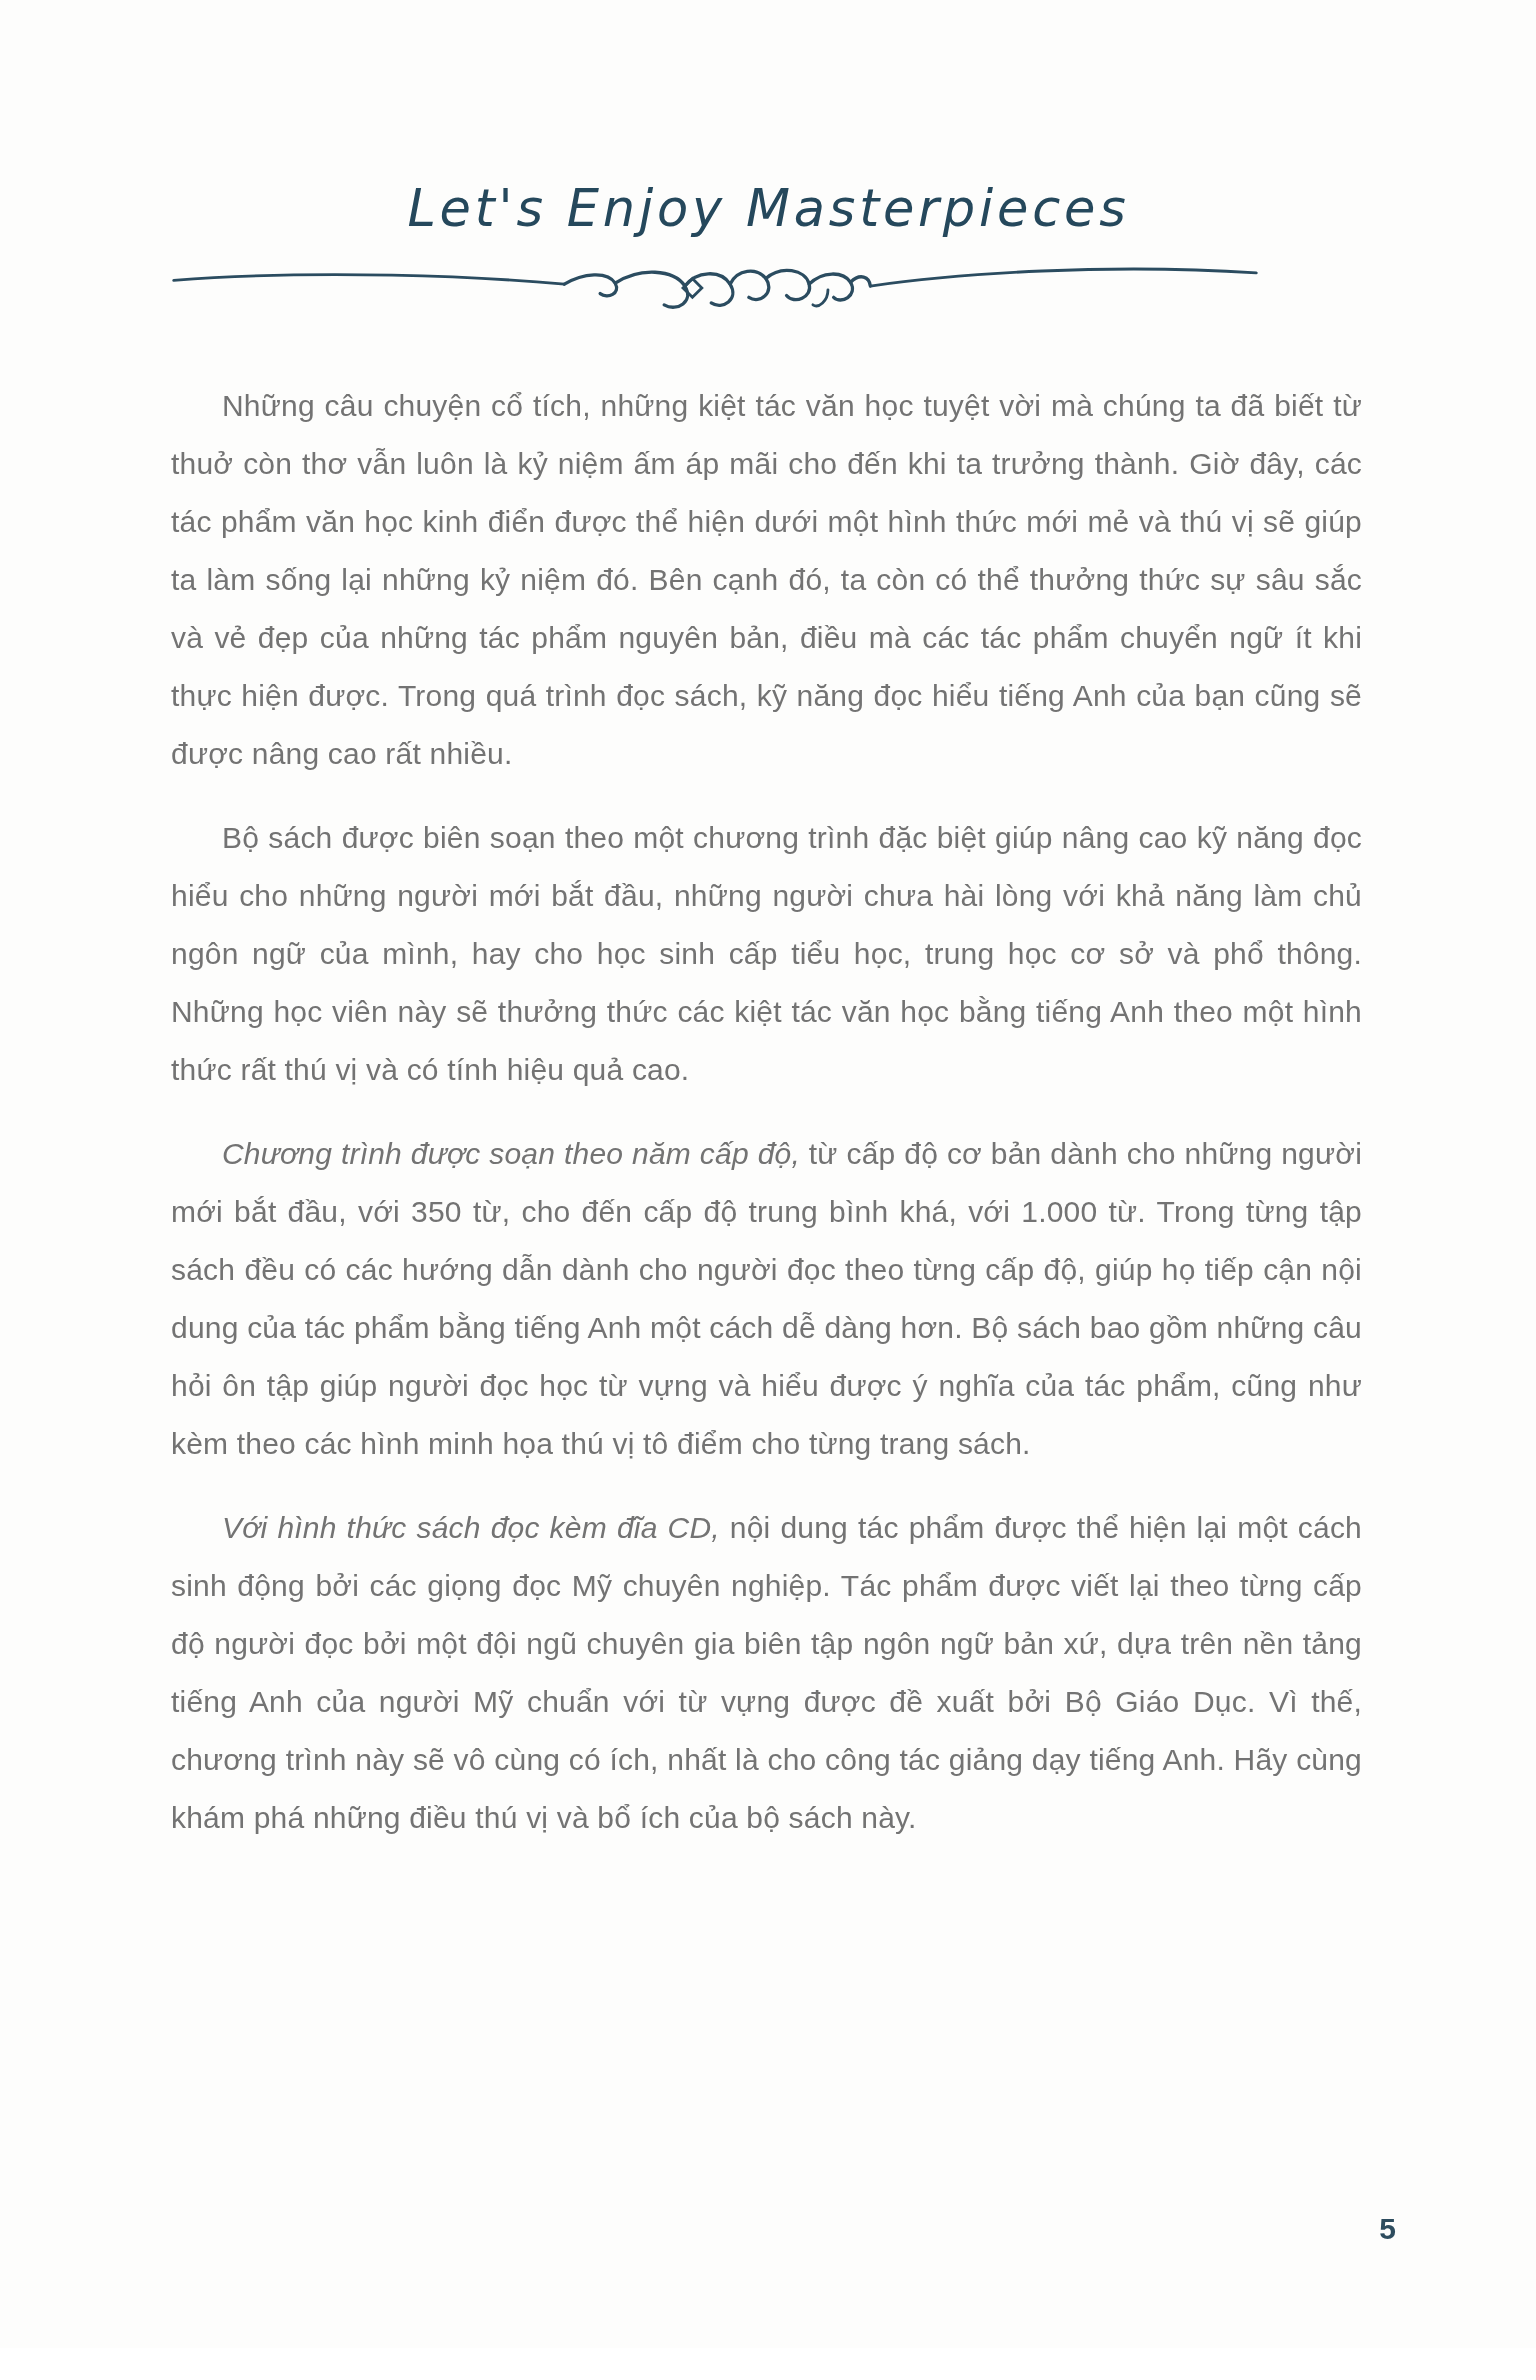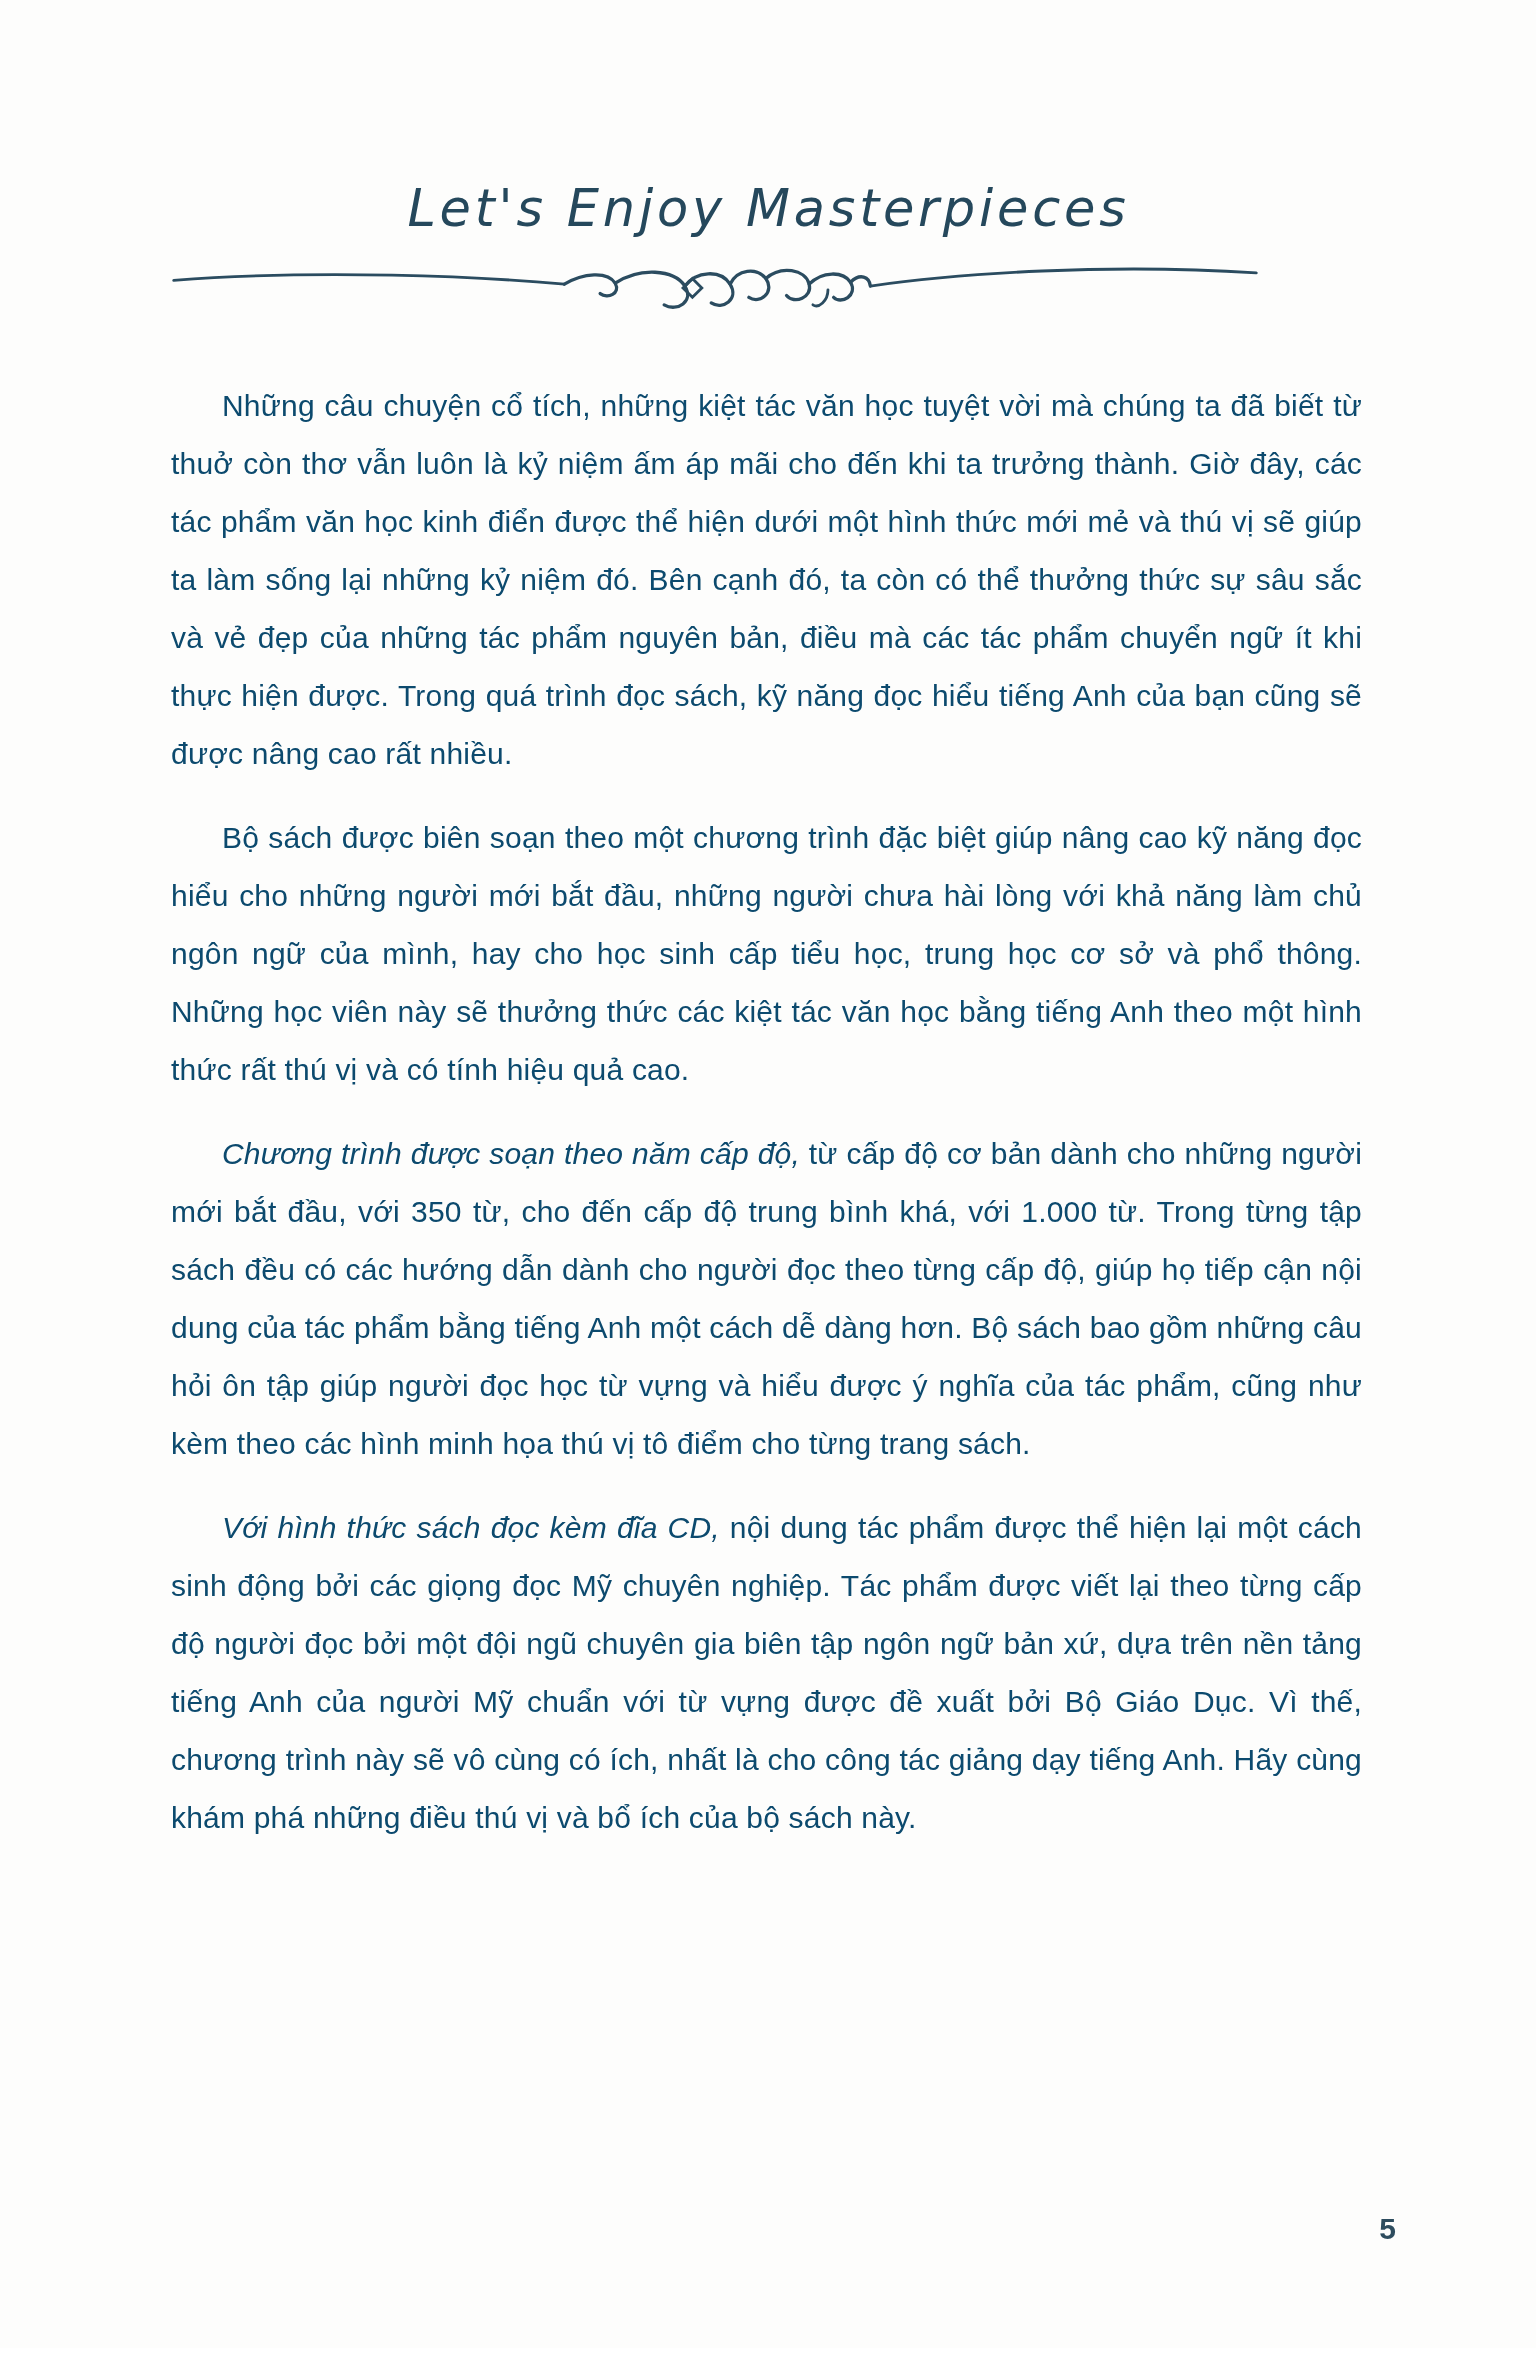--- a/index.html
+++ b/index.html
@@ -49,21 +49,21 @@
   .body-text {
     position: absolute;
     left: 171px;
     top: 377px;
     width: 1191px;
   }
   .para {
     font-size: 30px;
     line-height: 58px;
     text-align: justify;
-    color: #0c4a6e;
+    color: #737373;
     margin: 0 0 26px 0;
     text-indent: 51px;
     letter-spacing: 0.2px;
     font-weight: 400;
   }
   .para .lead-italic {
     font-style: italic;
     margin-top: 7px;
   }
   .page-number {

